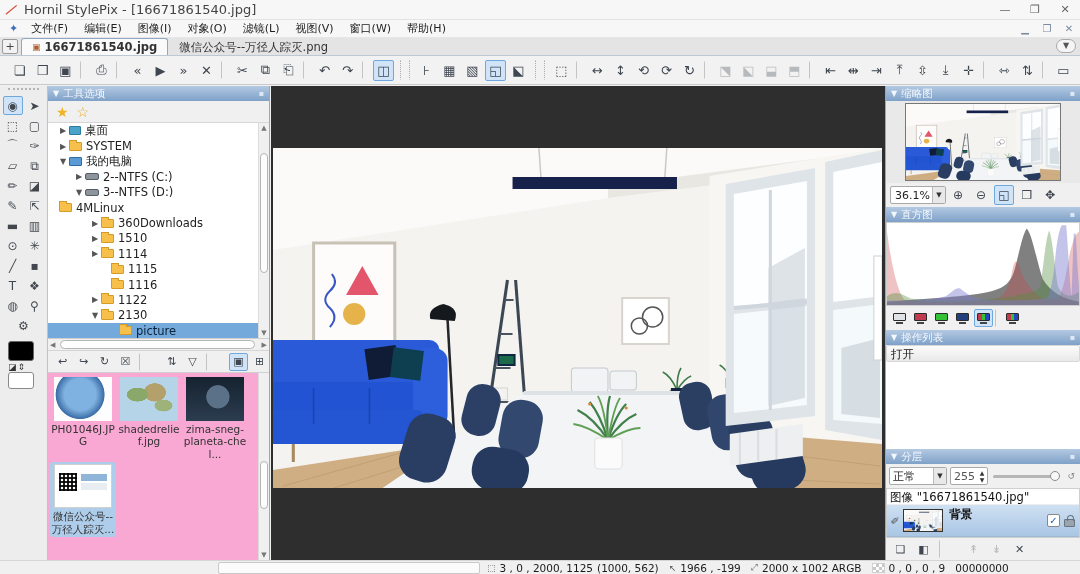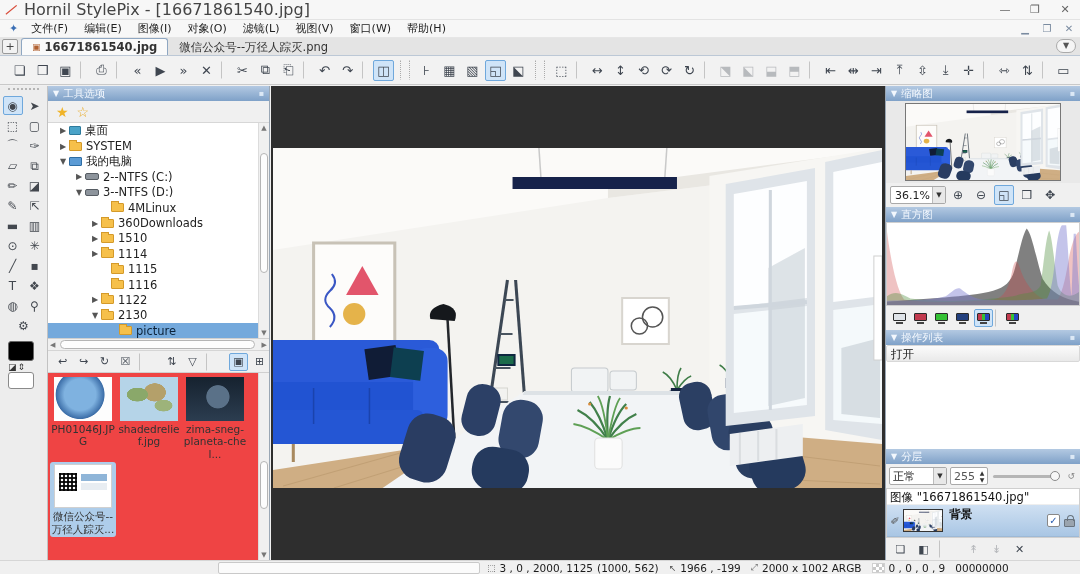--- a/index.html
+++ b/index.html
@@ -1,21 +1,21 @@
 <!DOCTYPE html>
 <html><head>
 <meta charset="utf-8">
 <style>
   *{margin:0;padding:0;box-sizing:border-box;user-select:none}
   html,body{width:1080px;height:574px;overflow:hidden}
   body{font-family:"DejaVu Sans","Liberation Sans",sans-serif;font-size:11px;color:#333;background:#f0f0f0;position:relative}
   
   #titlebar{height:20px;background:#f7f7f7;border-bottom:1px solid #e3e3e3;display:flex;align-items:center;padding-left:6px}
   .appicon{color:#d94f3d;font-weight:bold;font-size:12px;margin-right:6px;transform:rotate(8deg)}
-  #titlebar .title{font-size:16px;color:#444}
+  #titlebar .title{font-size:13px;color:#444}
   .wctrls{margin-left:auto;display:flex}
   .wctrl{width:30px;text-align:center;font-size:11px;color:#666;line-height:20px}
   
   #menubar{height:18px;background:#f7f7f7;border-bottom:1px solid #e6e6e6;display:flex;align-items:center;padding-left:4px}
   .menuico{color:#3b6fb5;font-size:11px;margin:0 5px}
   .menuitem{padding:0 8px;line-height:18px;color:#222}
   .docctrls{margin-left:auto;display:flex}
   .docctrl{width:22px;text-align:center;color:#7a8ba0;font-size:10px;line-height:18px}
   
   #tabbar{height:18px;background:#e4e4e4;border-bottom:1px solid #bcc8d6;display:flex;align-items:flex-end;padding-left:2px}
@@ -66,21 +66,21 @@
   .vscroll{position:absolute;right:0;top:0;bottom:0;width:11px;background:#f0f0f0;border-left:1px solid #dcdcdc;font-size:7px;color:#777;text-align:center}
   .vscroll .up{line-height:10px}
   .vscroll .dn{position:absolute;bottom:0;left:0;right:0;line-height:10px}
   .vthumb{position:absolute;left:1px;right:1px;background:#fdfdfd;border:1px solid #b5b5b5;border-radius:5px}
   #hscroll{height:12px;background:#f0f0f0;border-bottom:1px solid #d5d5d5;position:relative;flex:none}
   #hscroll .lt{position:absolute;left:2px;top:0;font-size:7px;line-height:12px;color:#777}
   #hscroll .rt{position:absolute;right:2px;top:0;font-size:7px;line-height:12px;color:#777}
   .hthumb{position:absolute;left:12px;right:14px;top:1px;height:9px;background:#fdfdfd;border:1px solid #b5b5b5;border-radius:5px}
   #browserbar{height:22px;background:#f0f0f0;border-bottom:1px solid #d0d0d0;display:flex;align-items:center;padding-left:4px;flex:none}
   #browserbar .tbtn{min-width:19px;height:18px;font-size:11px}
-  #thumbswrap{flex:1;background:#ef4444;position:relative;overflow:hidden}
+  #thumbswrap{flex:1;background:#f9a8d4;position:relative;overflow:hidden}
   #thumbs{position:absolute;left:2px;top:2px;right:12px;display:flex;flex-wrap:wrap}
   .tile{width:66px;padding:2px 1px;text-align:center;border-radius:3px}
   .tile .pic{width:58px;height:44px;margin:0 auto 2px}
   .tile .lbl{font-size:10.5px;line-height:1.18;color:#333;word-break:break-all}
   .tile.selected{background:#aecdea}
   .tile.selected .lbl{color:#1c3least}
   .k-globe{background:radial-gradient(circle at 45% 40%,#7fb2e0 0 38%,#3c6ea8 58%,transparent 60%),#fdfdfd}
   .k-map{background:radial-gradient(ellipse at 30% 40%,#8aa86a 0 18%,transparent 19%),radial-gradient(ellipse at 60% 35%,#b4a06a 0 22%,transparent 23%),radial-gradient(ellipse at 75% 65%,#9db37a 0 14%,transparent 15%),#b5d4e8}
   .k-night{background:radial-gradient(circle at 55% 45%,#5a7188 0 28%,transparent 30%),linear-gradient(#16222f,#2c3d50)}
   .k-qr{background:#fff;border:1px solid #d0d0d0;position:relative}
@@ -440,21 +440,21 @@
             <span class="tico ico-drive"></span>
             <span>2--NTFS (C:)</span>
           </div>
 
           <div class="trow" style="padding-left: 26px;">
             <span class="texp">▼</span>
             <span class="tico ico-drive"></span>
             <span>3--NTFS (D:)</span>
           </div>
 
-          <div class="trow" style="padding-left: 52px;">
+          <div class="trow" style="">
             <span class="texp"></span>
             <span class="tico ico-folder"></span>
             <span>4MLinux</span>
           </div>
 
           <div class="trow" style="padding-left: 42px;">
             <span class="texp">▶</span>
             <span class="tico ico-folder"></span>
             <span>360Downloads</span>
           </div>

